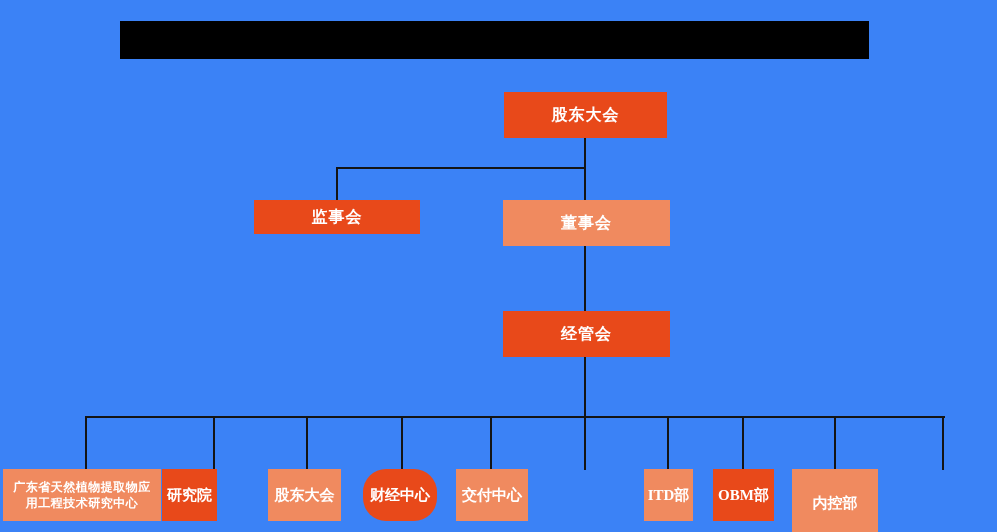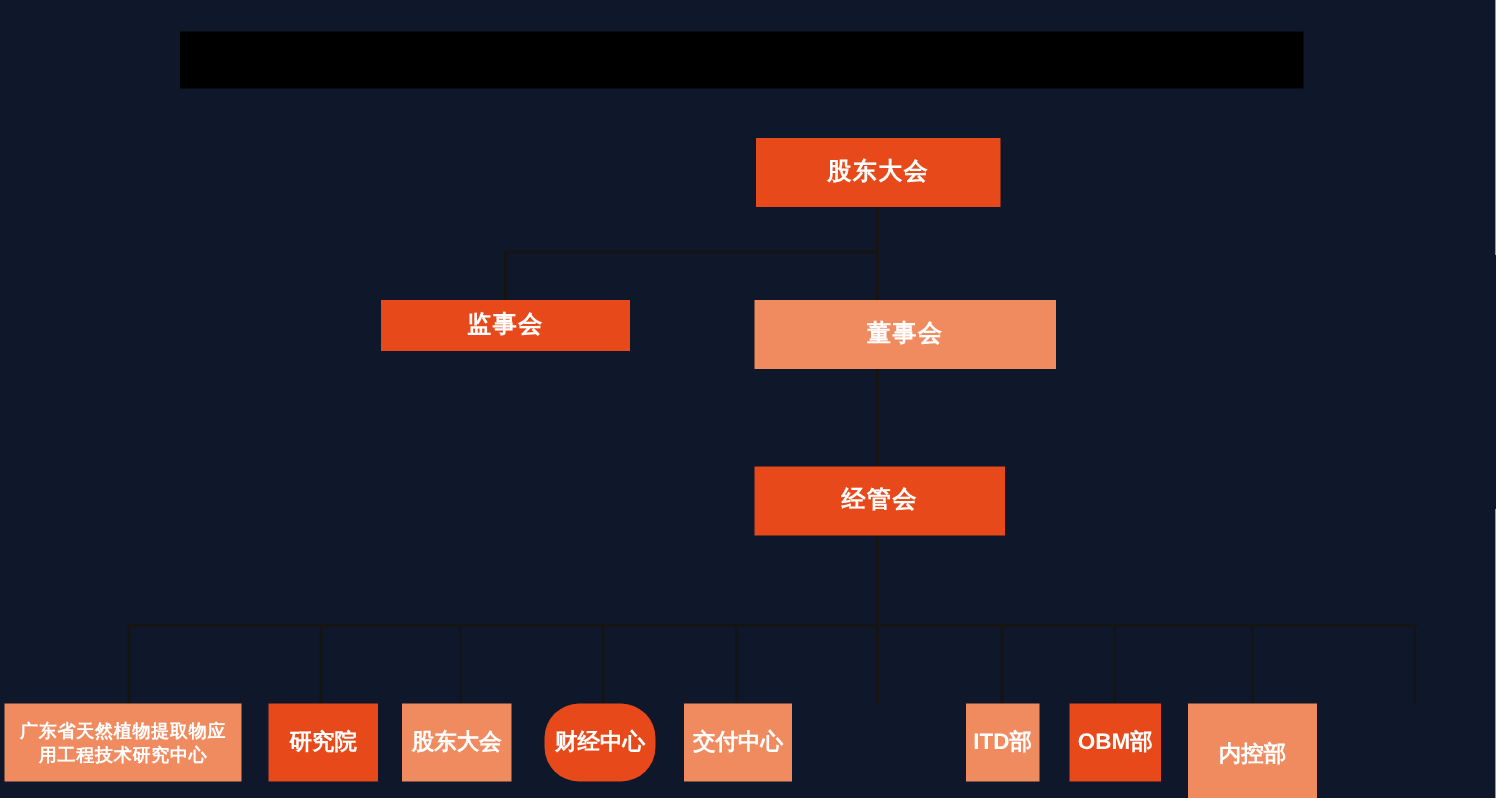--- a/index.html
+++ b/index.html
@@ -1,21 +1,21 @@
 <!DOCTYPE html>
 <html><head>
 <meta charset="utf-8">
 <style>
   html,body { margin:0; padding:0; background:#ffffff; }
   .page {
     position: relative;
     width: 997px;
     height: 532px;
-    background: #0f172a;
-    font-family: Liberation Sans, sans-serif;
+    background: #3b82f6;
+    font-family: Liberation Serif, serif;
     overflow: hidden;
   }
   .header-bar {
     position: absolute;
     left: 120px; top: 21px;
     width: 749px; height: 38px;
     background: #000000;
   }
   .node {
     position: absolute;
@@ -58,26 +58,26 @@
   <div class="line" style="left:490px;top:416px;width:2px;height:54px;"></div>
   <div class="line" style="left:584px;top:416px;width:2px;height:54px;"></div>
   <div class="line" style="left:667px;top:416px;width:2px;height:54px;"></div>
   <div class="line" style="left:742px;top:416px;width:2px;height:54px;"></div>
   <div class="line" style="left:834px;top:416px;width:2px;height:54px;"></div>
   <div class="line" style="left:942px;top:416px;width:2px;height:54px;"></div>
 
   <div class="node dark lvl" style="left:504px;top:92px;width:163px;height:46px;">股东大会</div>
 
   <div class="node dark lvl" style="left:254px;top:200px;width:166px;height:34px;">监事会</div>
-  <div class="node light lvl" style="left:503px;top:200px;width:201px;height:46px;">董事会</div>
+  <div class="node light lvl" style="left:503px;top:200px;width:167px;height:46px;">董事会</div>
 
   <div class="node dark lvl" style="left:503px;top:311px;width:167px;height:46px;">经管会</div>
 
   <div class="node light dept dept-wide" style="left:3px;top:469px;width:158px;height:52px;">广东省天然植物提取物应用工程技术研究中心</div>
-  <div class="node dark dept" style="left:179px;top:469px;width:73px;height:52px;">研究院</div>
+  <div class="node dark dept" style="left:162px;top:469px;width:55px;height:52px;">研究院</div>
   <div class="node light dept" style="left:268px;top:469px;width:73px;height:52px;">股东大会</div>
   <div class="node dark dept" style="left:363px;top:469px;width:74px;height:52px;border-radius:23px;">财经中心</div>
   <div class="node light dept" style="left:456px;top:469px;width:72px;height:52px;">交付中心</div>
   <div class="node light dept" style="left:644px;top:469px;width:49px;height:52px;">ITD部</div>
   <div class="node dark dept" style="left:713px;top:469px;width:61px;height:52px;">OBM部</div>
   <div class="node light dept" style="left:792px;top:469px;width:86px;height:68px;">内控部</div>
 
 </div>
 
 </body></html>

